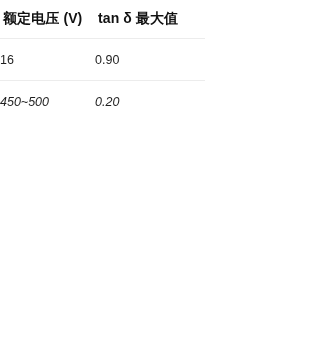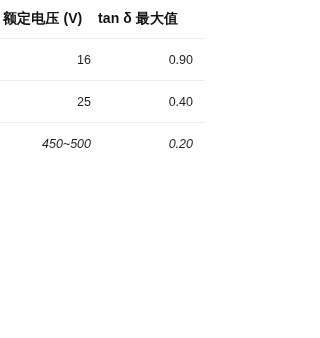--- a/index.html
+++ b/index.html
@@ -47,21 +47,21 @@
   thead th.th-tand    { padding-left: 3px; }
 
   thead tr {
     border-bottom: 1px solid #ececec;
   }
 
   tbody td {
     font-size: 12.5px;
     font-weight: normal;
     color: #1f1f1f;
-    text-align: right;
+    text-align: left;
     height: 41px;
     padding: 0;
     white-space: nowrap;
     vertical-align: middle;
   }
 
   tbody tr {
     border-bottom: 1px solid #ececec;
   }
   tbody tr:last-child {
@@ -86,22 +86,18 @@
         <th class="th-voltage">额定电压 (V)</th>
         <th class="th-tand">tan δ 最大值</th>
       </tr>
     </thead>
     <tbody>
         <tr>
           <td class="cell-voltage">16</td>
           <td class="cell-tand">0.90</td>
         </tr>
         <tr>
-          <td class="cell-voltage">25</td>
-          <td class="cell-tand">0.40</td>
-        </tr>
-        <tr>
           <td class="cell-voltage">450~500</td>
           <td class="cell-tand">0.20</td>
         </tr>
       </tbody>
   </table>
 </div>
 
 </body></html>

